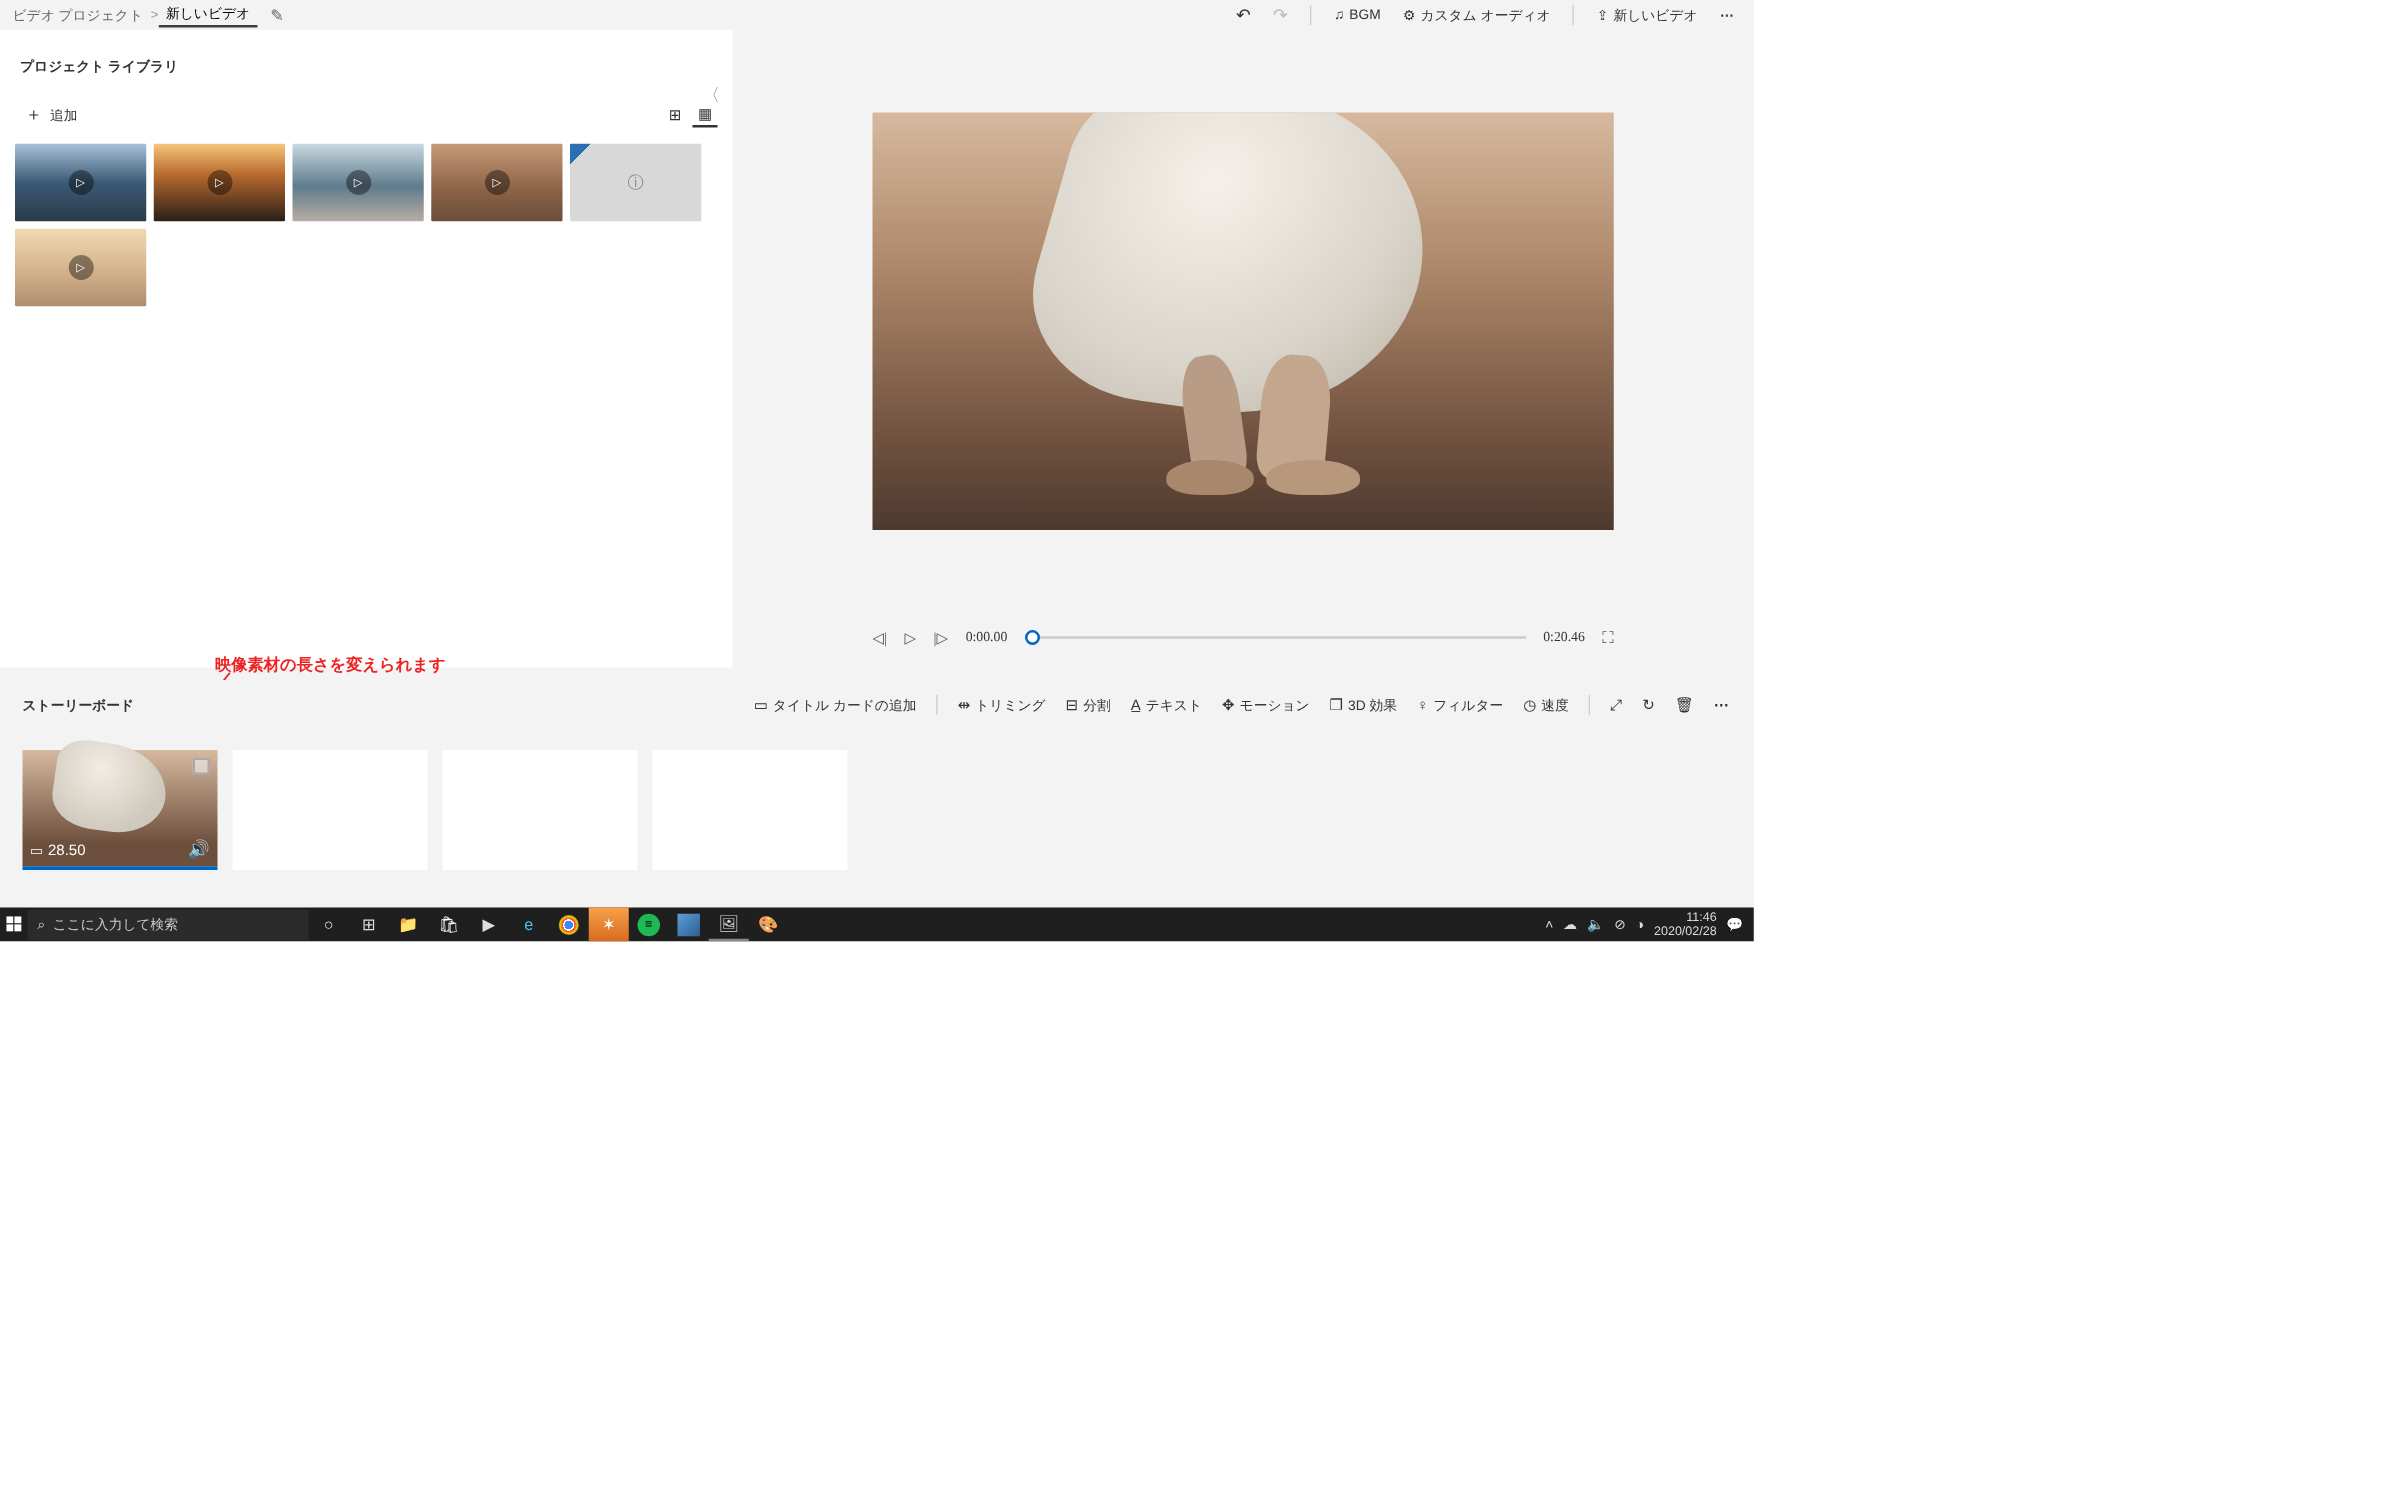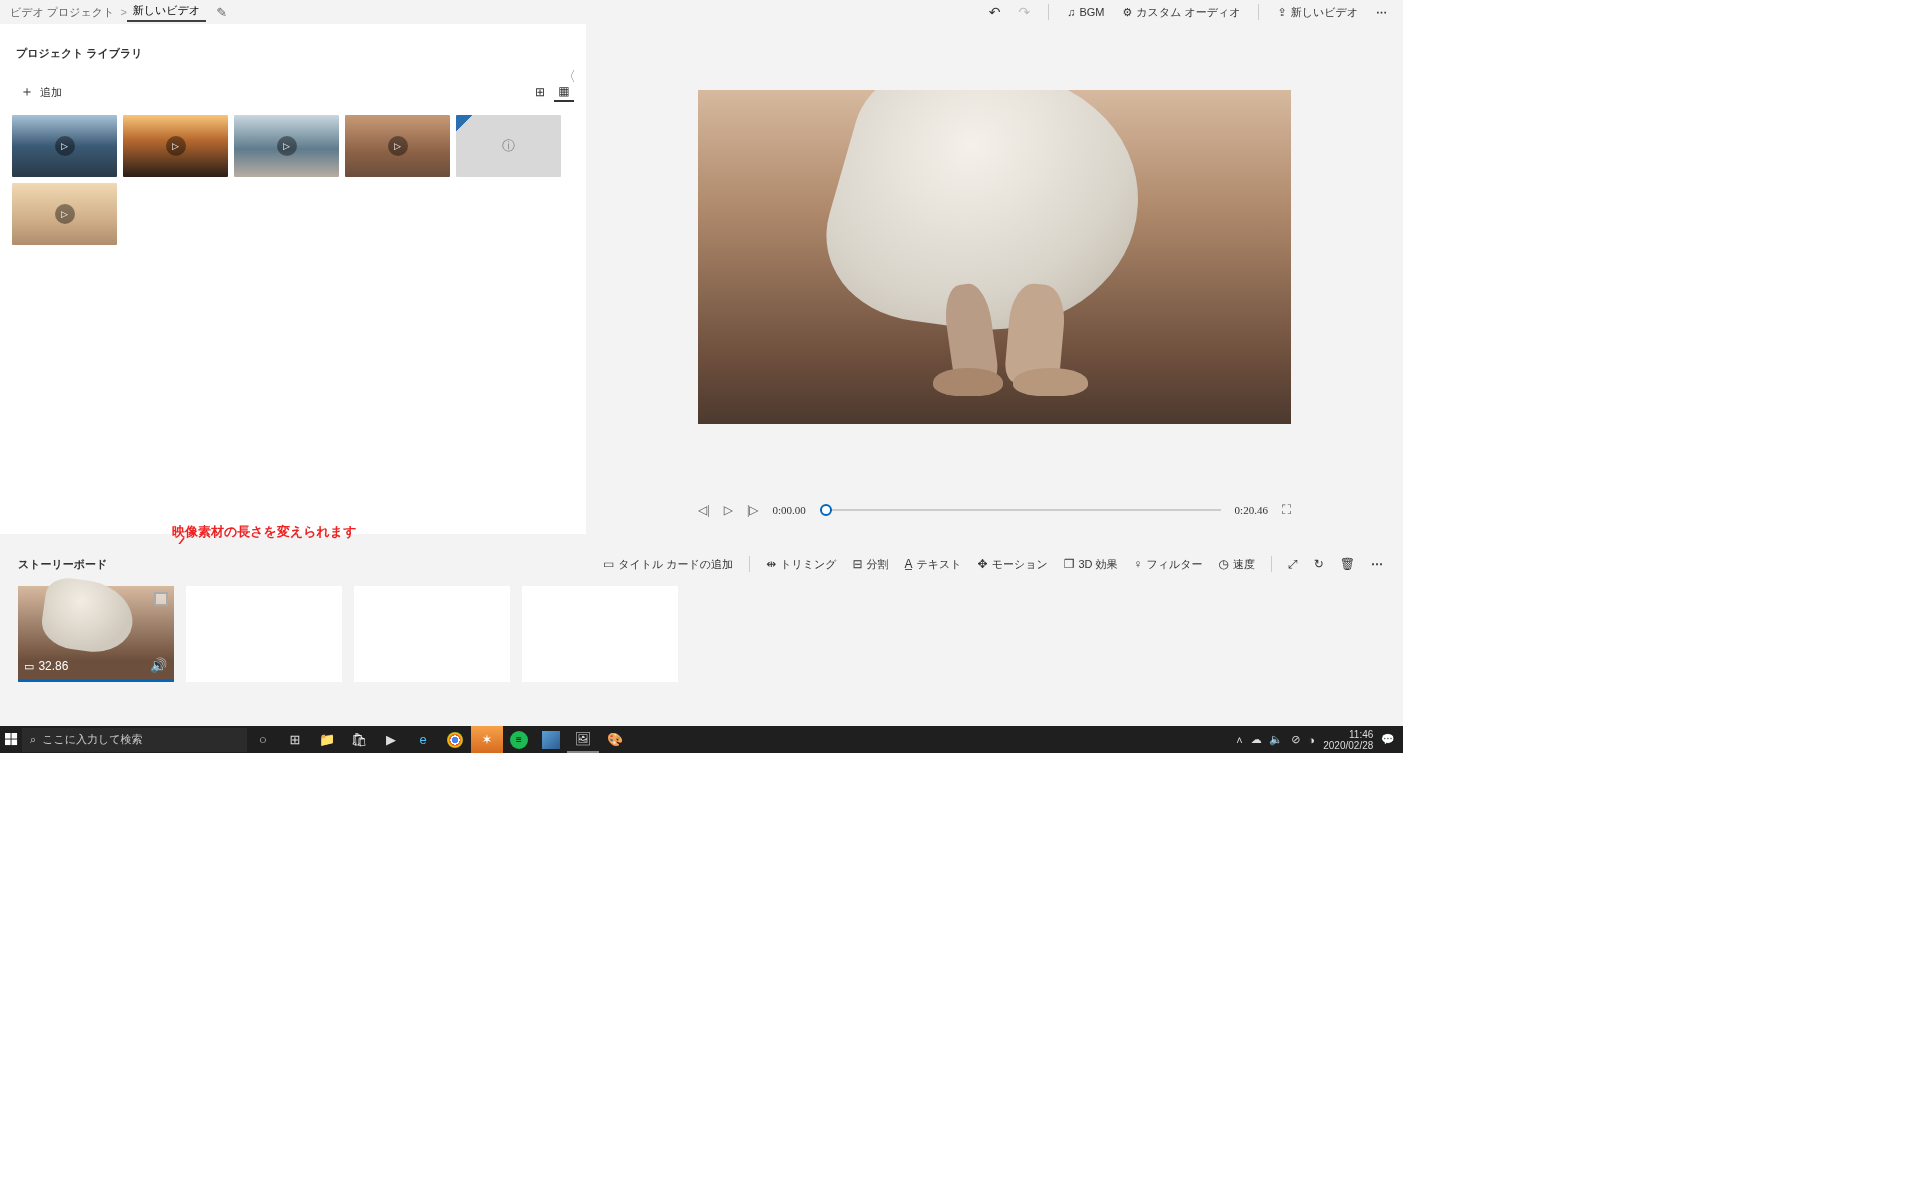--- a/index.html
+++ b/index.html
@@ -62,21 +62,21 @@
   .seek-knob { position: absolute; left: 0; top: -5px; width: 12px; height: 12px; border: 2px solid #0067c0; background: #fff; border-radius: 50%; }
   .full { font-size: 13px; }
 
   
   .annotation { position: absolute; left: 172px; top: 523px; color: #e22; font-size: 13px; font-weight: bold; }
   .anno-line { position: absolute; left: 62px; top: 538px; width: 170px; height: 160px; pointer-events: none; }
   .anno-line line { stroke: #e22; stroke-width: 1.5; }
 
   
   .storyboard { position: absolute; left: 0; right: 0; top: 544px; height: 180px; background: #f3f3f3; padding: 12px 18px; }
-  .sb-header { display: flex; align-items: center; font-size: 11px; margin-bottom: 14px; }
+  .sb-header { display: flex; align-items: center; font-size: 11px; margin-bottom: 28px; }
   .sb-title { font-weight: bold; }
   .sb-spacer { flex: 1; }
   .sb-tools { display: flex; align-items: center; gap: 16px; color: #333; }
   .sb-tools .divider { width: 1px; height: 16px; background: #ccc; }
   .sbt { display: flex; align-items: center; gap: 4px; }
   .sbt .ic { font-size: 12px; }
 
   .sb-clips { display: flex; gap: 12px; }
   .clip { width: 156px; height: 96px; background: #fff; }
   .clip.filled { position: relative; background: linear-gradient(180deg,#d6b99f 0%,#6d4f3d 80%); border-bottom: 3px solid #0067c0; }
@@ -258,21 +258,21 @@
             <span class="ic dots3">⋯</span>
           </span>
       </div>
     </div>
     <div class="sb-clips">
       <div class="clip filled">
         <div class="dress2"></div>
         <div class="clip-check"></div>
         <div class="clip-dur">
             <span class="dic">▭</span>
-            <span>32.86</span>
+            <span>28.50</span>
           </div>
         <span class="clip-vol">🔊</span>
       </div>
       <div class="clip"></div>
       <div class="clip"></div>
       <div class="clip"></div>
     </div>
   </div>
 
   <div class="taskbar">

